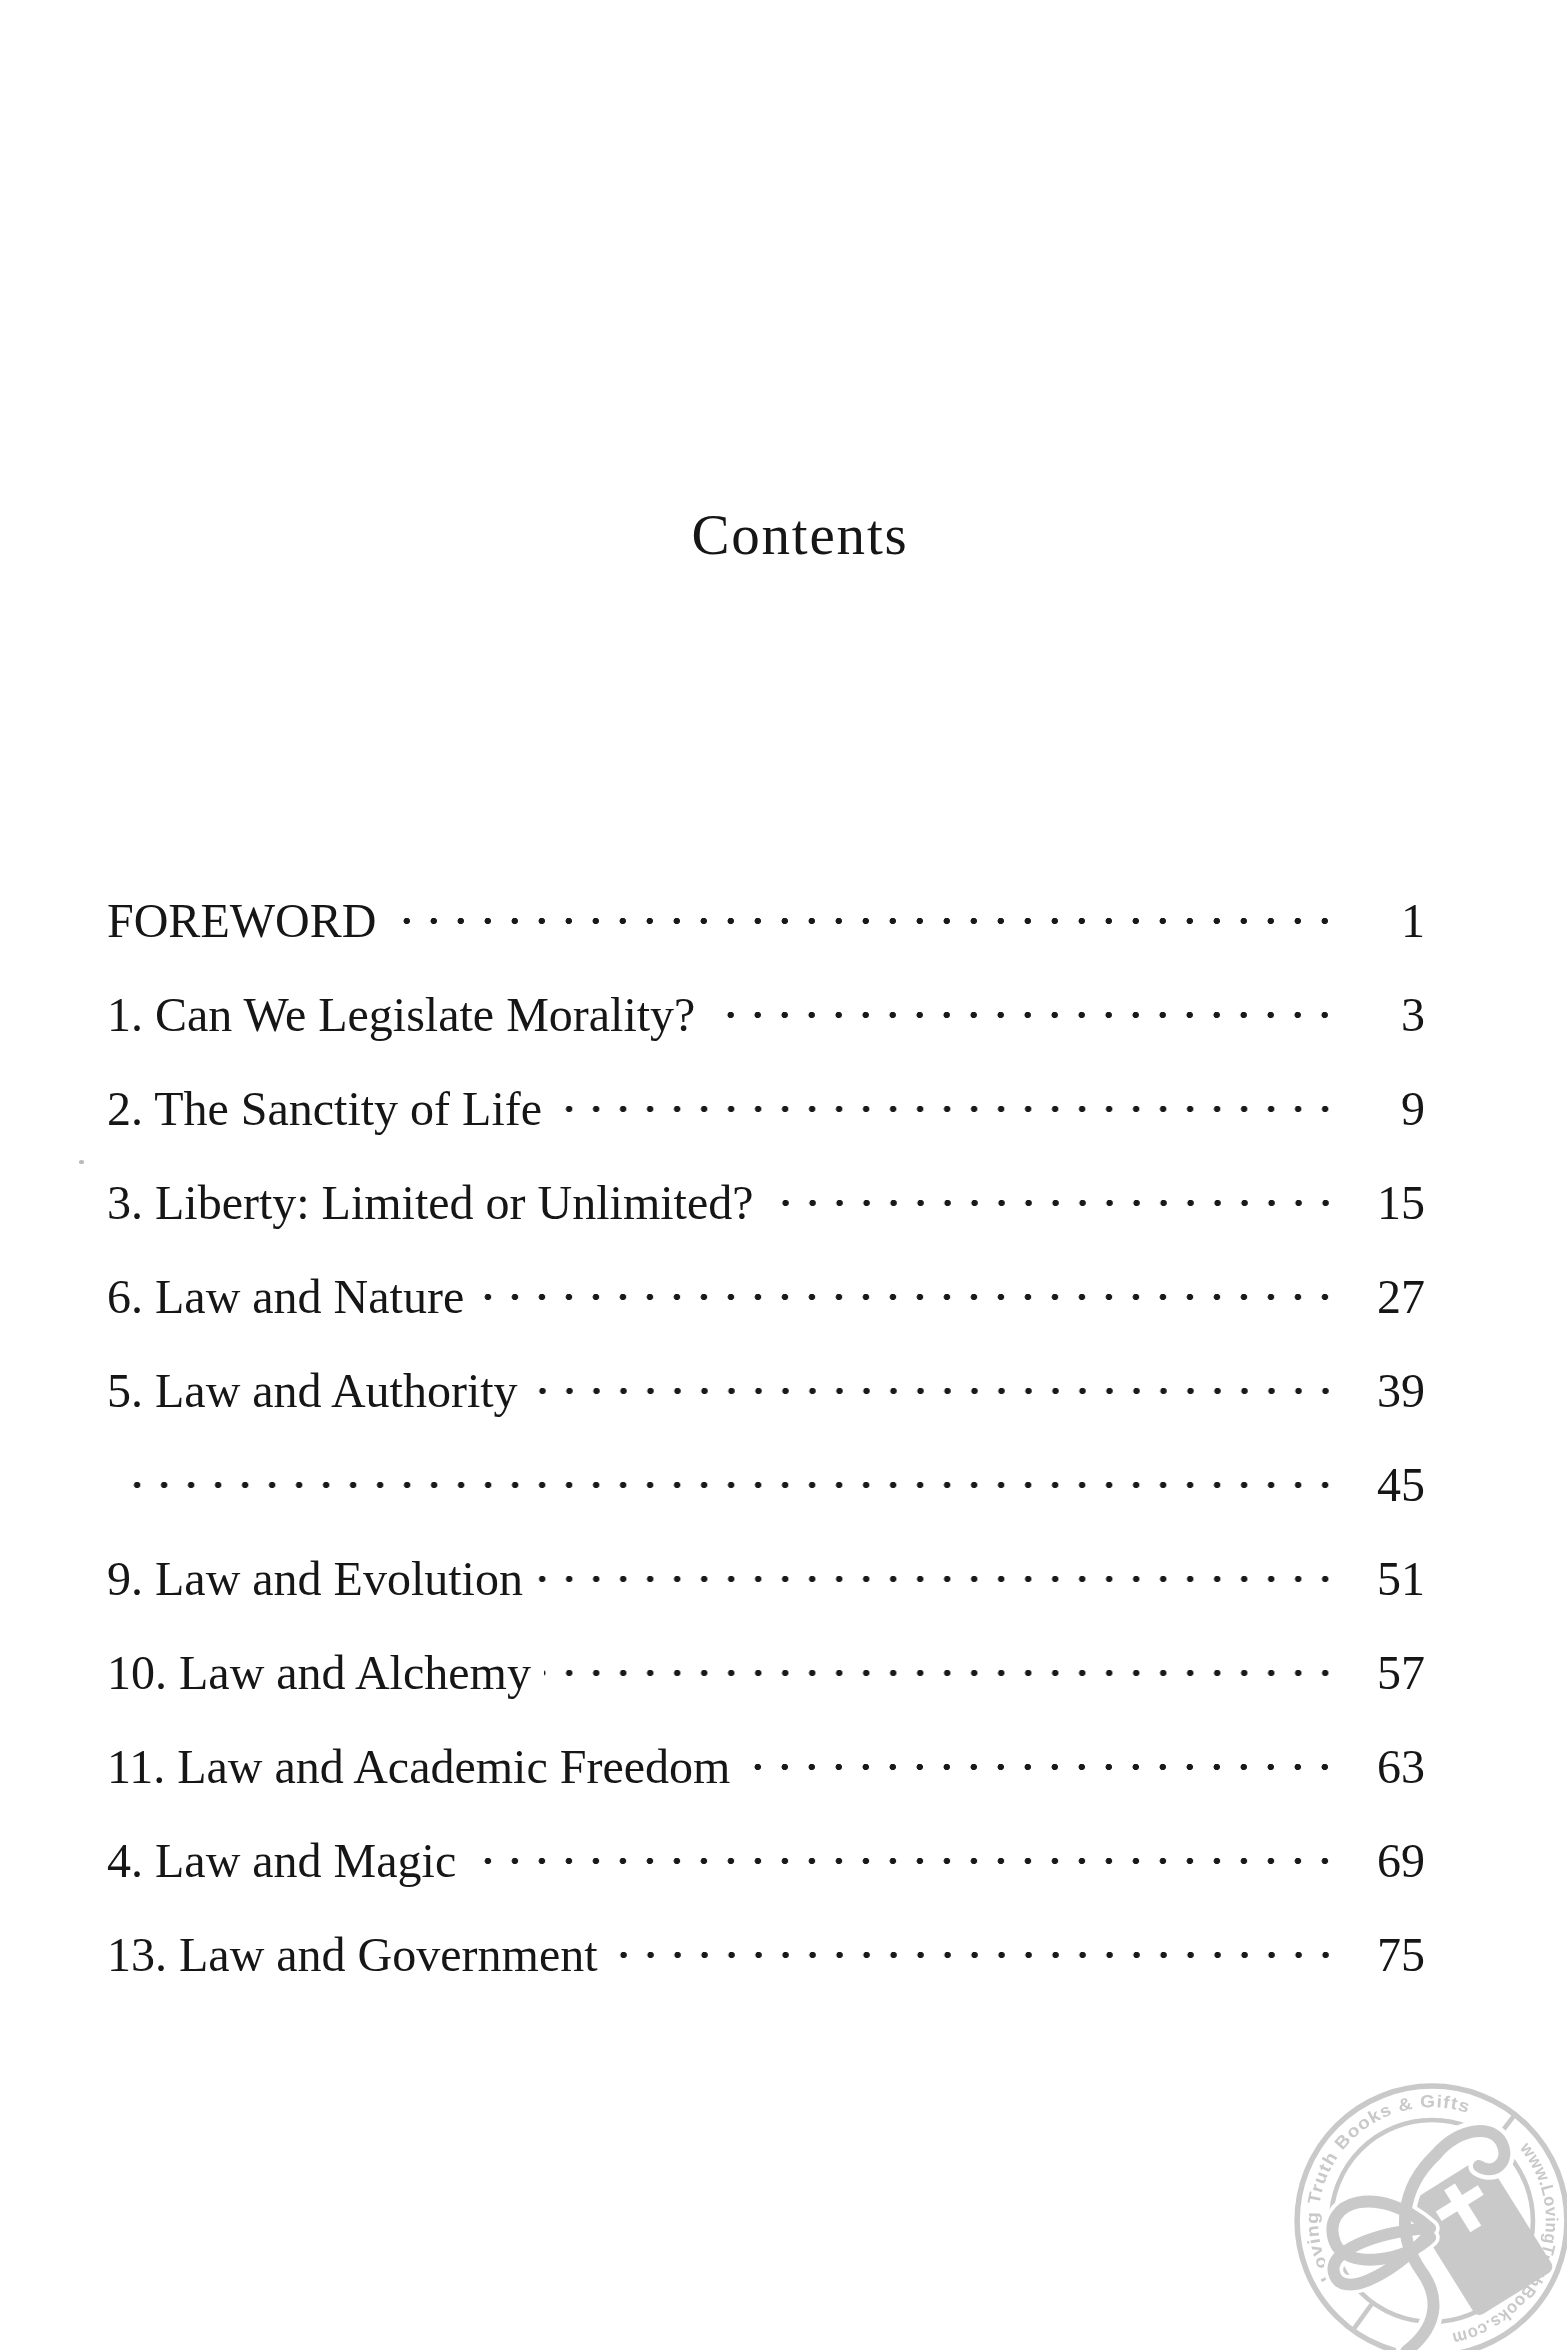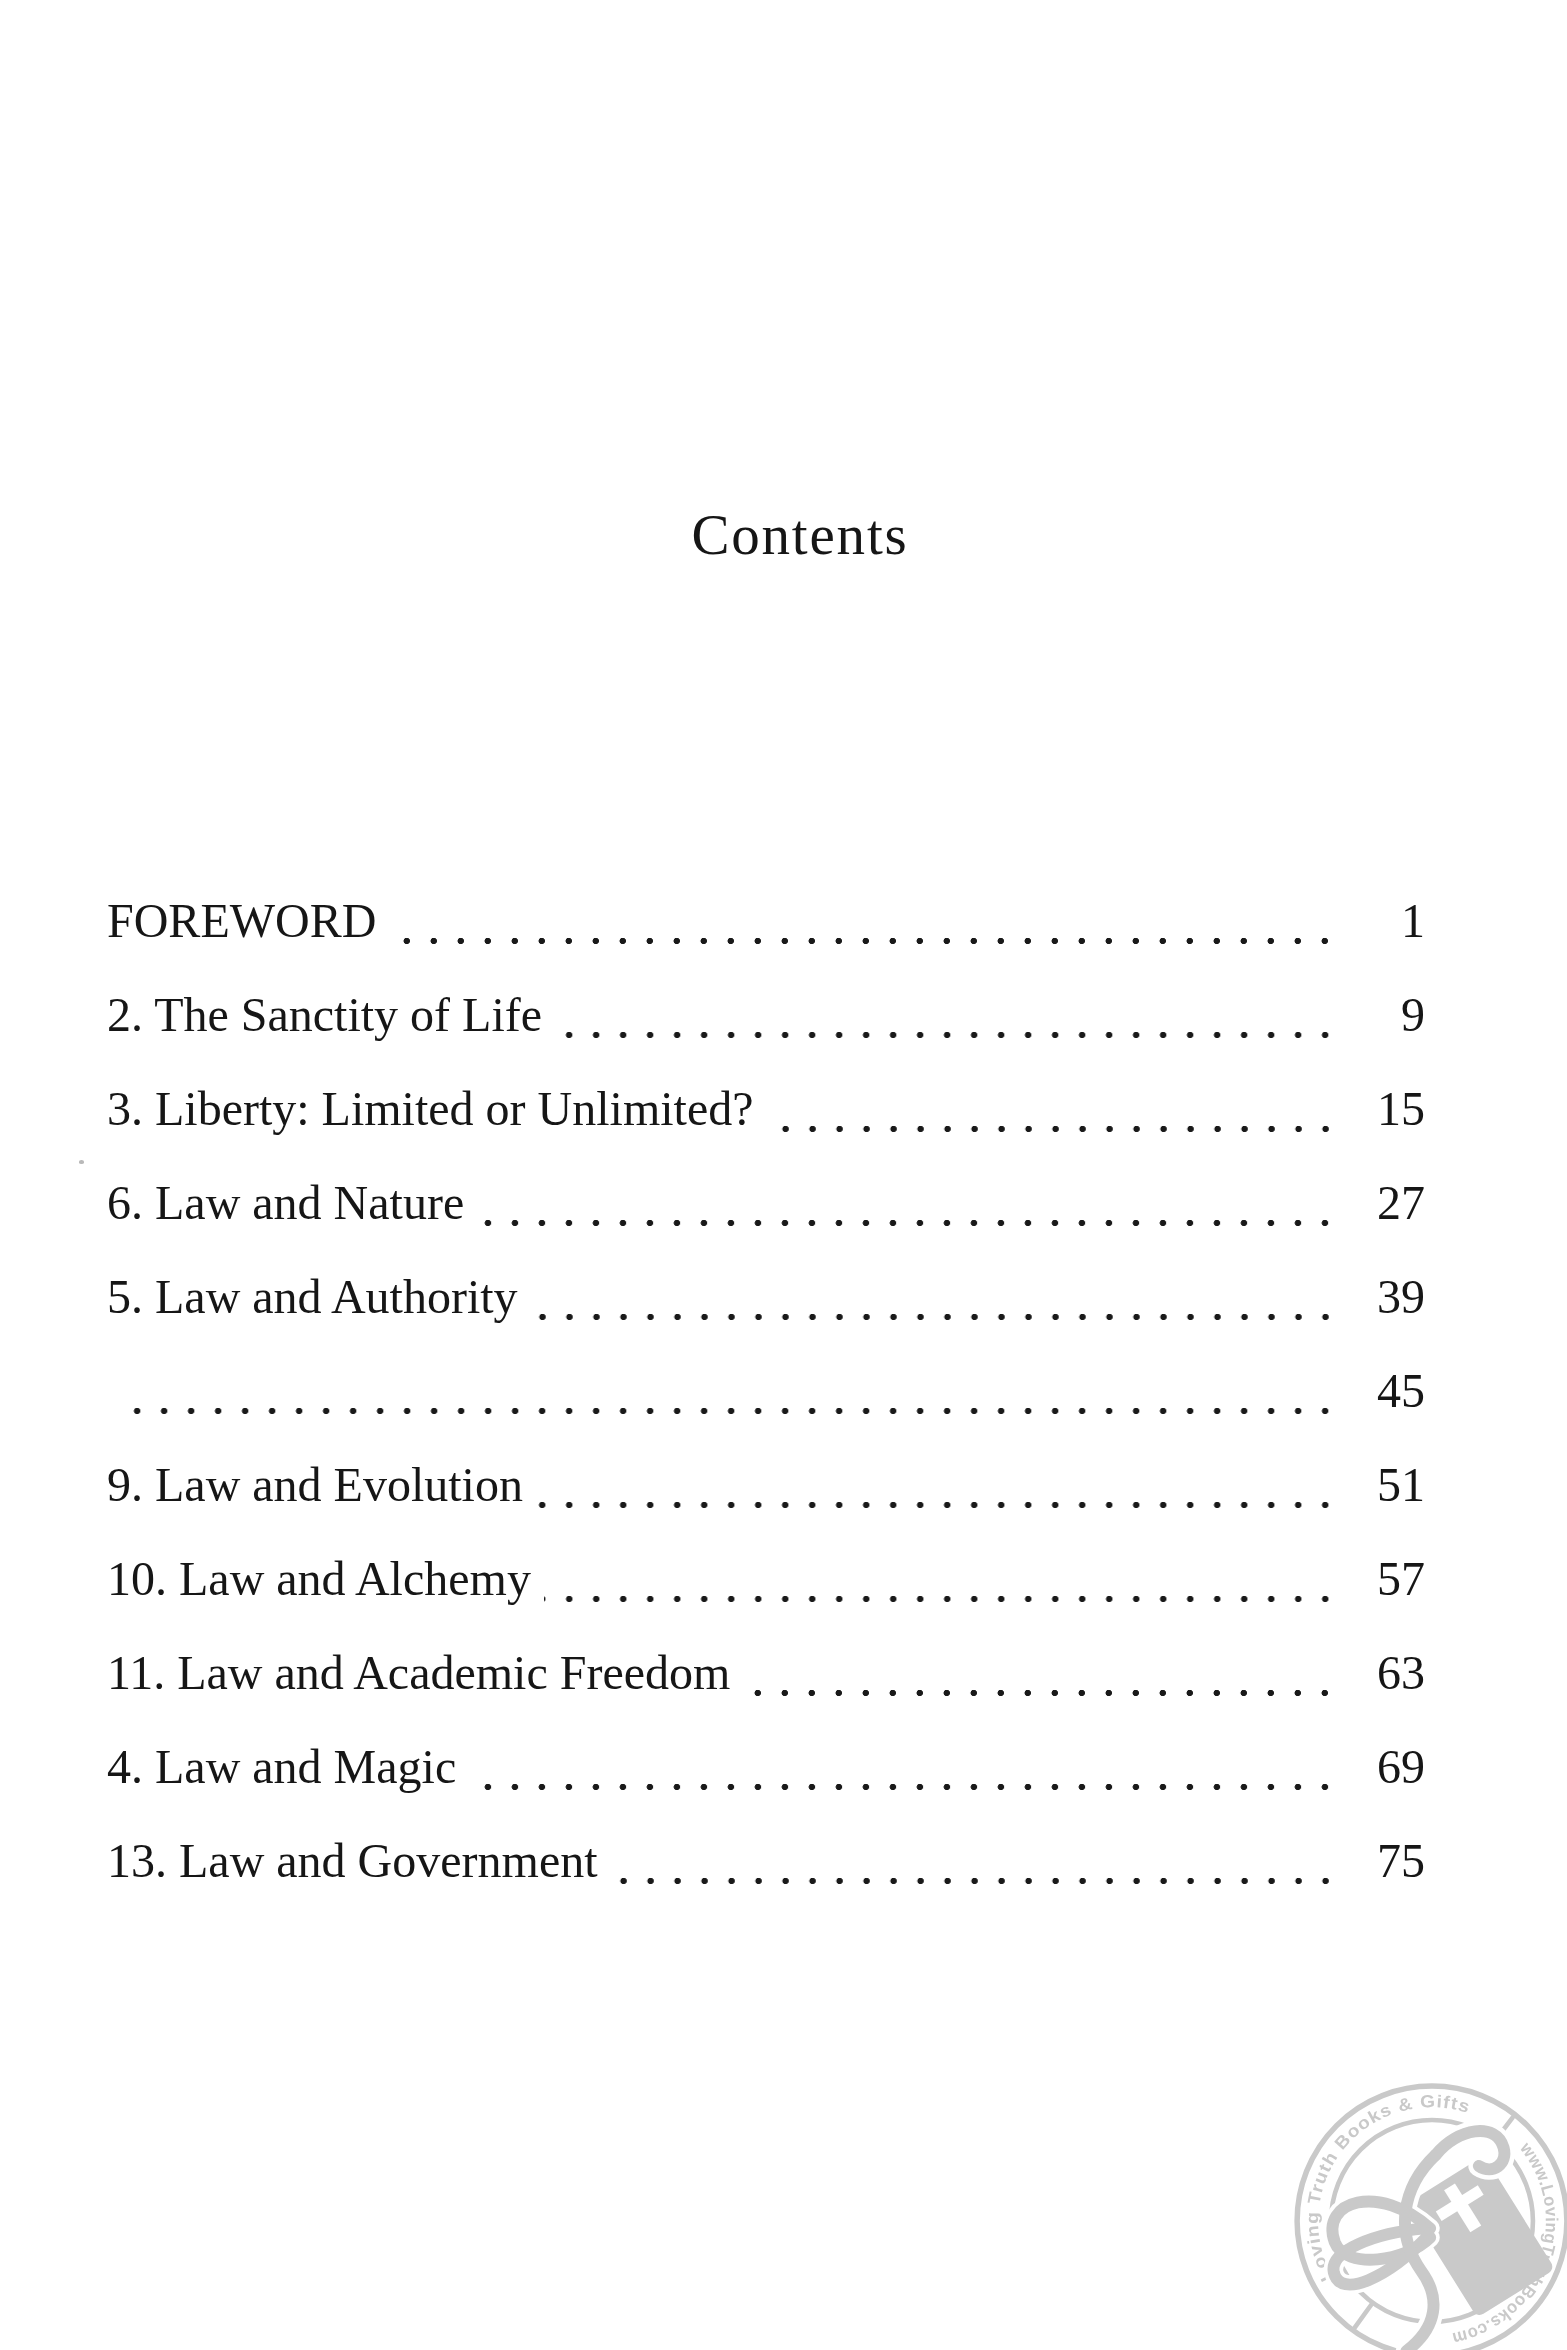--- a/index.html
+++ b/index.html
@@ -31,21 +31,21 @@
   .toc {
     position: absolute;
     left: 107px;
     top: 897px;
     width: 1318px;
     z-index: 2;
   }
 
   .toc-row {
     display: flex;
-    align-items: flex-end;
+    align-items: center;
     font-size: 48px;
     line-height: 48px;
     margin-bottom: 46px;
     white-space: nowrap;
   }
 
   .leader {
     flex: 1 1 auto;
     height: 8.3px;
     margin: 0 14.7px 0 13px;
@@ -96,20 +96,25 @@
 
   <h1 class="title">Contents</h1>
 
   <div class="toc" id="toc">
       <div class="toc-row">
         <span class="toc-label">FOREWORD</span>
         <span class="leader"></span>
         <span class="pagenum">1</span>
       </div>
       <div class="toc-row">
+        <span class="toc-label">1. Can We Legislate Morality?</span>
+        <span class="leader"></span>
+        <span class="pagenum">3</span>
+      </div>
+      <div class="toc-row">
         <span class="toc-label">2. The Sanctity of Life</span>
         <span class="leader"></span>
         <span class="pagenum">9</span>
       </div>
       <div class="toc-row">
         <span class="toc-label">3. Liberty: Limited or Unlimited?</span>
         <span class="leader"></span>
         <span class="pagenum">15</span>
       </div>
       <div class="toc-row">

